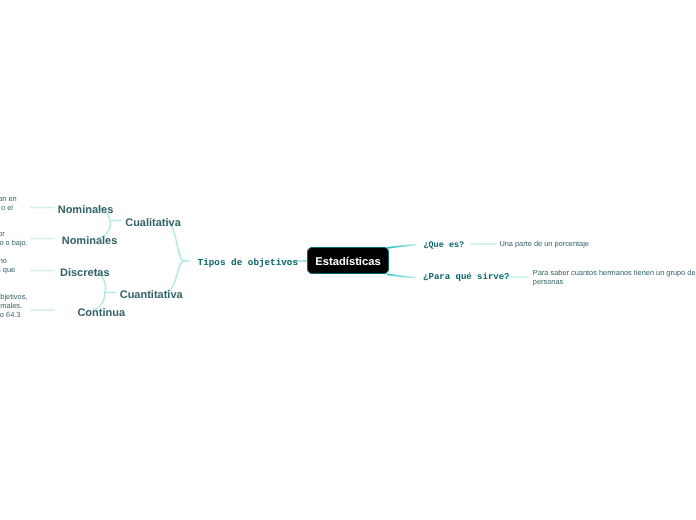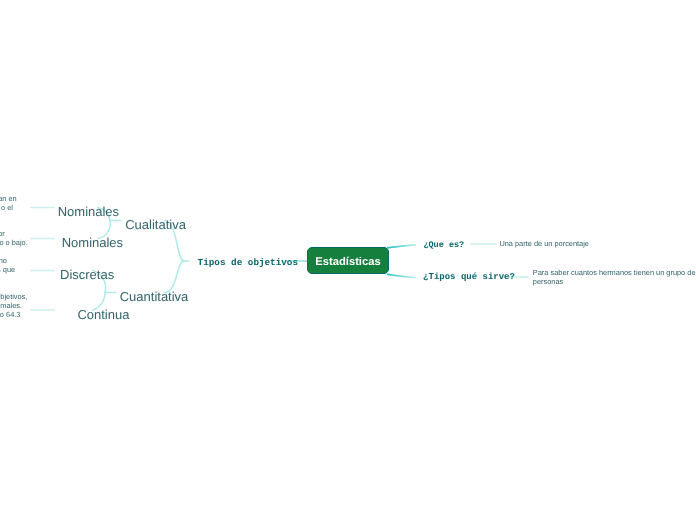--- a/index.html
+++ b/index.html
@@ -2,25 +2,25 @@
 <html><head>
 <meta charset="utf-8">
 <style>
   html,body{margin:0;padding:0;background:#ffffff;}
   body{width:696px;height:520px;overflow:hidden;font-family:"Liberation Sans",sans-serif;
        -webkit-font-smoothing:antialiased;text-rendering:geometricPrecision;}
   #canvas{position:relative;width:696px;height:520px;background:#ffffff;overflow:hidden;}
   svg.links{position:absolute;left:0;top:0;width:696px;height:520px;}
   .lbl{position:absolute;white-space:nowrap;}
   .root-box{position:absolute;left:307px;top:247px;width:82px;height:27px;
-            box-sizing:border-box;background:#15803d;border:1.7px solid #05696B;
+            box-sizing:border-box;background:#000000;border:1.7px solid #05696B;
             border-radius:5px;display:flex;align-items:center;justify-content:center;}
   .root-text{color:#ffffff;font-size:11.2px;font-weight:700;position:relative;top:1px;}
   .l1{font-size:9px;font-weight:700;color:#0A666B;font-family:Liberation Mono, monospace;}
-  .l2{font-size:13px;font-weight:400;color:#33636B;}
+  .l2{font-size:11px;font-weight:700;color:#33636B;}
   .desc{position:absolute;font-size:7.4px;line-height:9.2px;color:#33636B;}
 </style>
 </head>
 <body>
 
 <div id="canvas">
 
   <svg class="links" viewBox="0 0 696 520">
     <defs>
       <linearGradient id="gTipos" gradientUnits="userSpaceOnUse" x1="282" y1="261" x2="307" y2="261">
@@ -60,21 +60,21 @@
       <path d="M54,270.4 L30.6,270.4" stroke="#CEEFEE" stroke-width="1.5"></path>
       <path d="M54,310.1 L30.6,310.1" stroke="#CEEFEE" stroke-width="1.5"></path>
     </g>
   </svg>
 
   <div class="root-box">
     <span class="root-text">Estadísticas</span>
   </div>
 
   <div class="lbl l1" style="left:423.4px;top:240px;font-size:8.5px;">¿Que es?</div>
-  <div class="lbl l1" style="left:423.1px;top:272.3px;font-size:9px;">¿Tipos qué sirve?</div>
+  <div class="lbl l1" style="left:423.1px;top:272.3px;font-size:9px;">¿Para qué sirve?</div>
   <div class="lbl l1" style="left:197.6px;top:256.6px;font-size:9.3px;">Tipos de objetivos</div>
 
   <div class="desc" style="left:499.4px;top:239.4px;width:92px;">Una parte de un porcentaje</div>
   <div class="desc" style="left:532.8px;top:267.6px;width:175px;">Para saber cuantos hermanos tienen un grupo de personas</div>
 
   <div class="lbl l2" style="left:125.2px;top:216.7px;">Cualitativa</div>
   <div class="lbl l2" style="left:119.7px;top:288.8px;">Cuantitativa</div>
 
   <div class="lbl l2" style="left:57.7px;top:203.7px;">Nominales</div>
   <div class="lbl l2" style="left:61.7px;top:234.9px;">Nominales</div>

